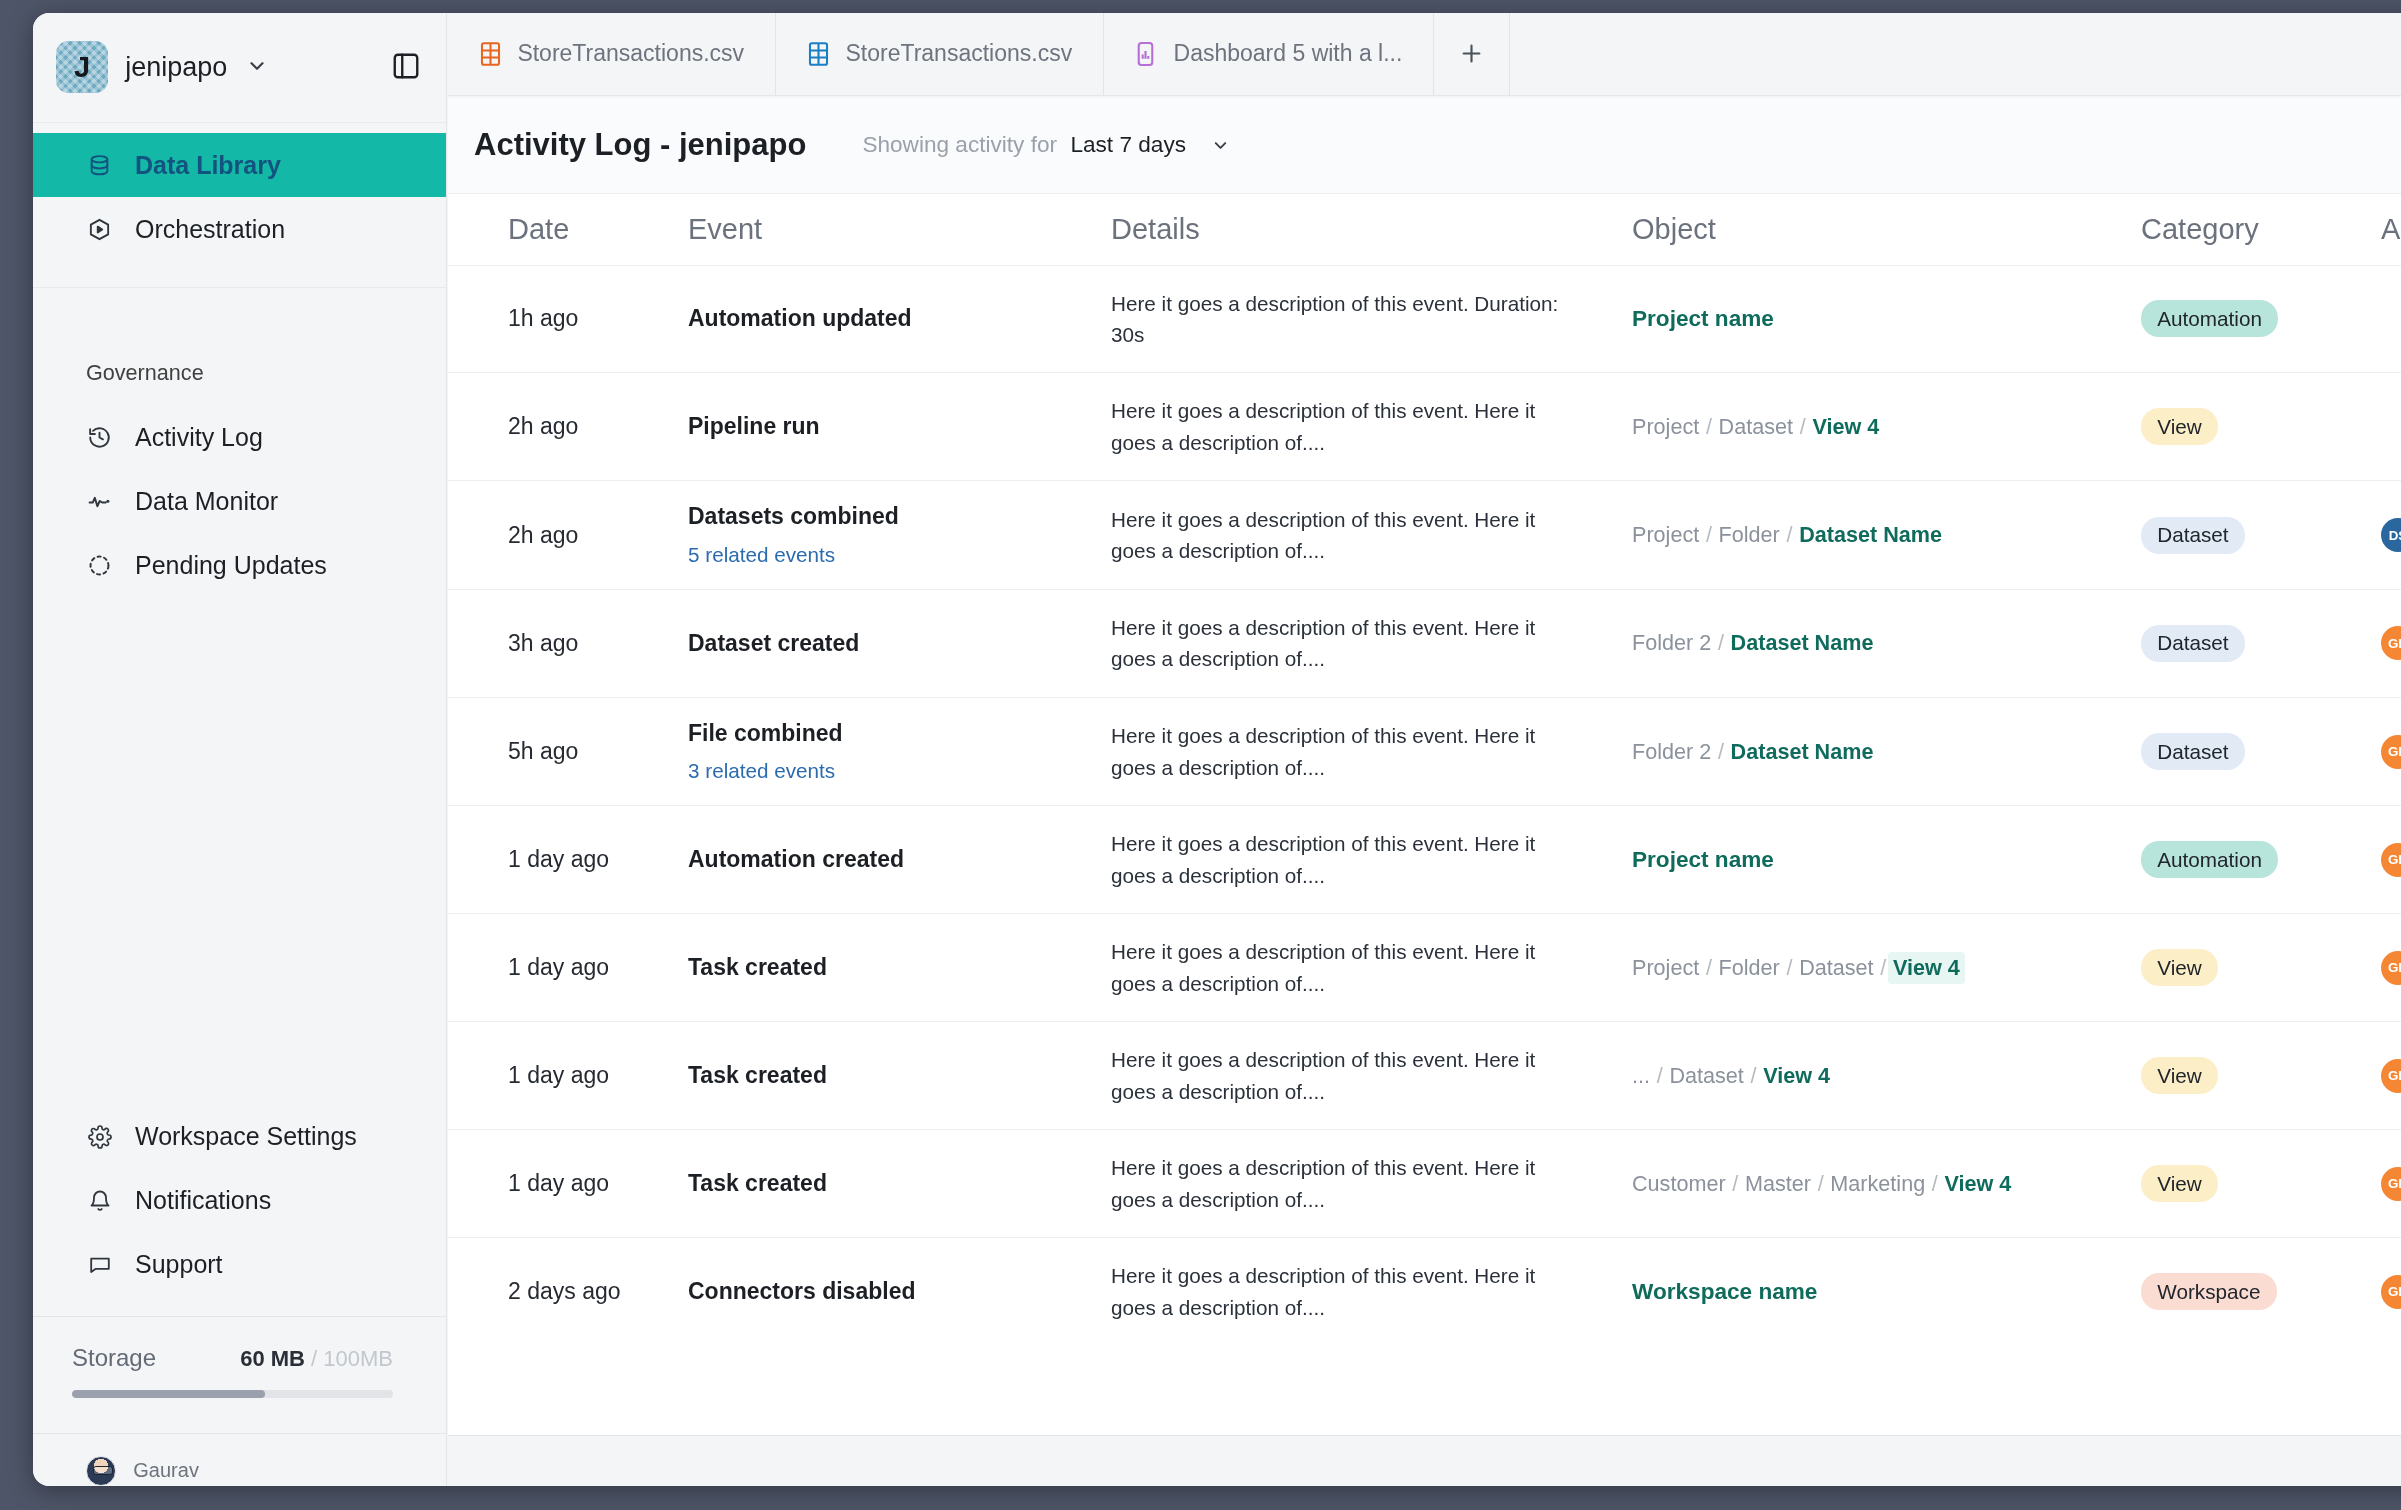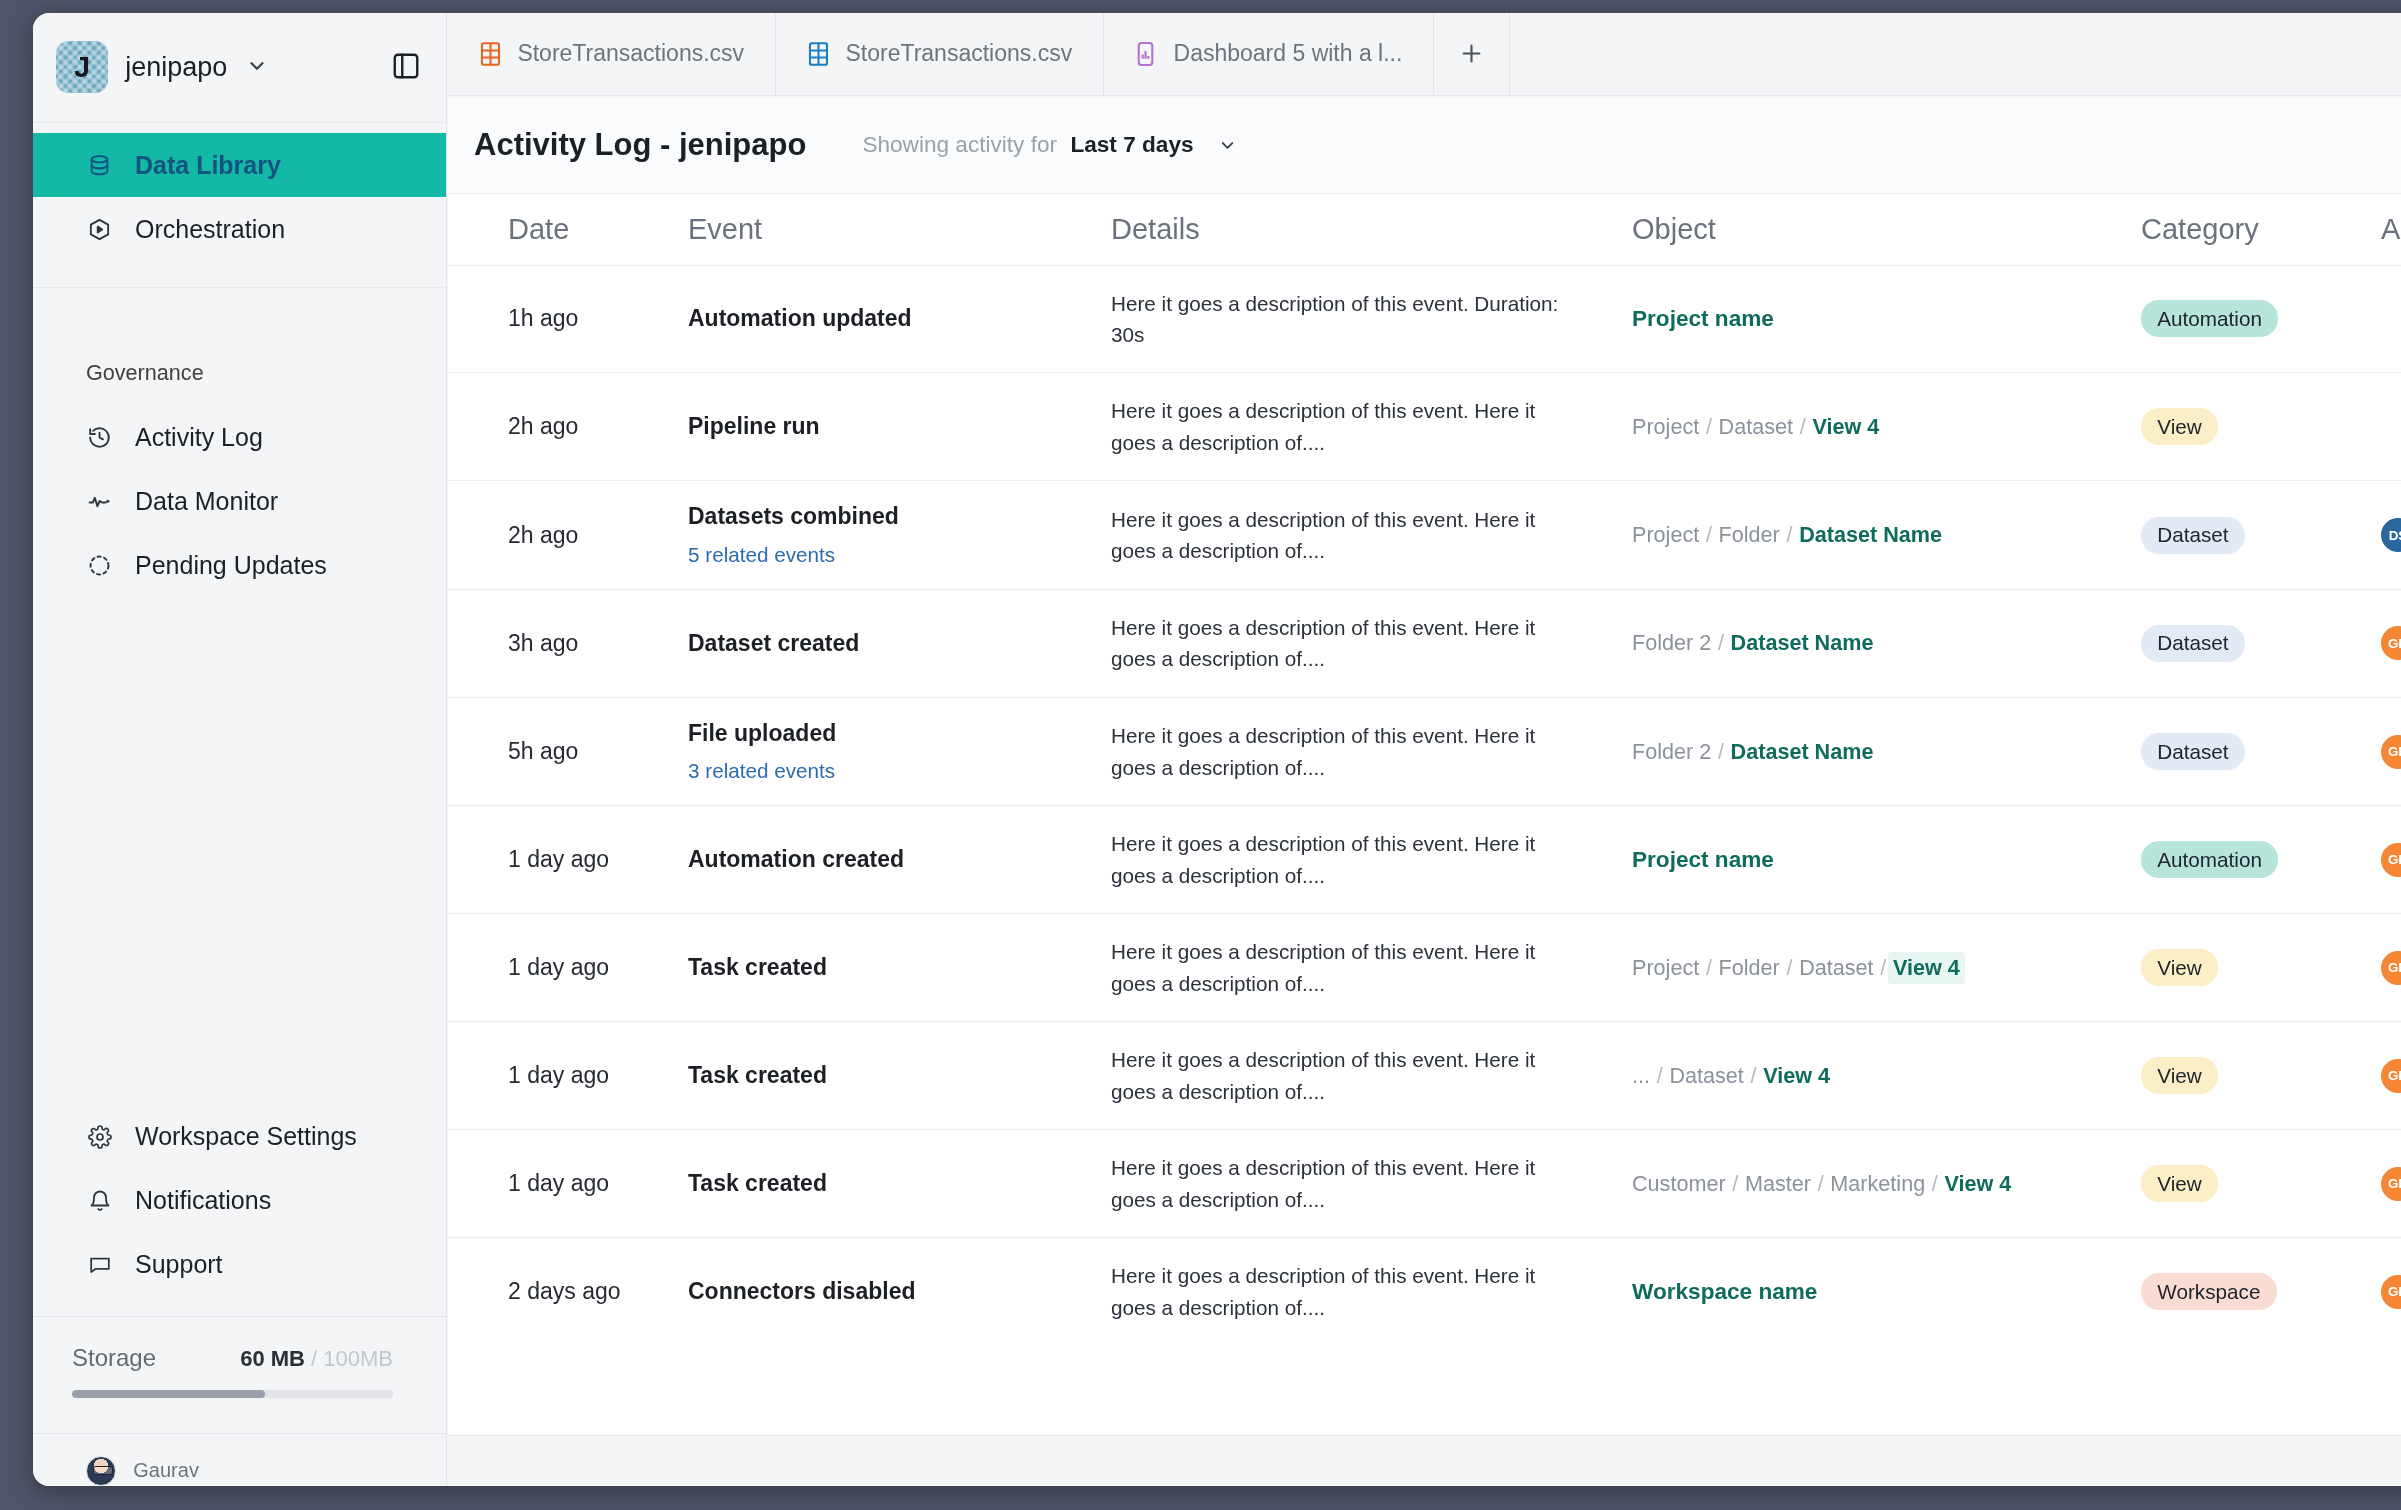--- a/index.html
+++ b/index.html
@@ -139,21 +139,21 @@
   #page-header {
     height: 96px; flex: none;
     background: #fafbfc;
     display: flex; align-items: center;
     padding: 0 31px 0 26px;
     border-bottom: 1.9px solid #eceef0;
   }
   #page-title { font-size: 31px; font-weight: 700; color: #1c2025; white-space: nowrap; }
   #filter-group { display: flex; align-items: center; margin-left: 56px; gap: 13.4px; white-space: nowrap; }
   #filter-label { font-size: 22.6px; color: #9aa1ab; }
-  #filter-value { font-size: 22.6px; color: #1c2025; font-weight: 700; }
+  #filter-value { font-size: 22.6px; color: #1c2025; font-weight: 400; }
   #filter-caret { margin-left: 11.5px; display:flex; }
 
   
   #table-scroll { flex: 1; overflow: hidden; position: relative; }
   table { width: 100%; border-collapse: collapse; table-layout: fixed; }
   thead th {
     text-align: left; font-weight: 400;
     font-size: 29px; color: #6b727d;
     padding: 19px 0 19px 0;
     background: #ffffff;
@@ -475,21 +475,21 @@
                   <td><span class="badge dataset">Dataset</span></td>
                   <td>
                     <div class="author">
                       <div class="author-avatar" style="background: rgb(245, 134, 52);">GD</div>
                     </div>
                   </td>
                 </tr>
                 <tr>
                   <td class="cell-date">5h ago</td>
                   <td>
-                    <div class="event-title">File uploaded</div>
+                    <div class="event-title">File combined</div>
                     <div class="event-related">3 related events</div>
                   </td>
                   <td>
                     <div class="details-text">Here it goes a description of this event. Here it goes a description of....</div>
                   </td>
                   <td>
                     <div class="obj-crumbs">
                       <span>Folder 2</span>
                       <span class="sep">/</span>
                       <span class="obj-link">Dataset Name</span>

